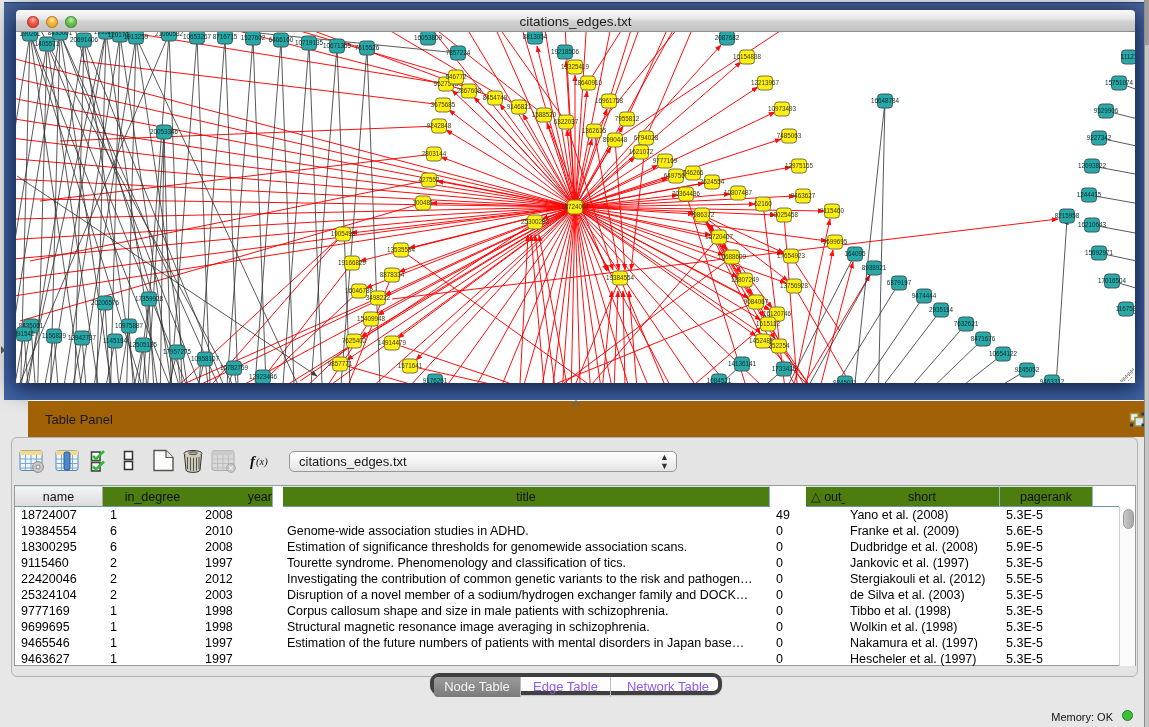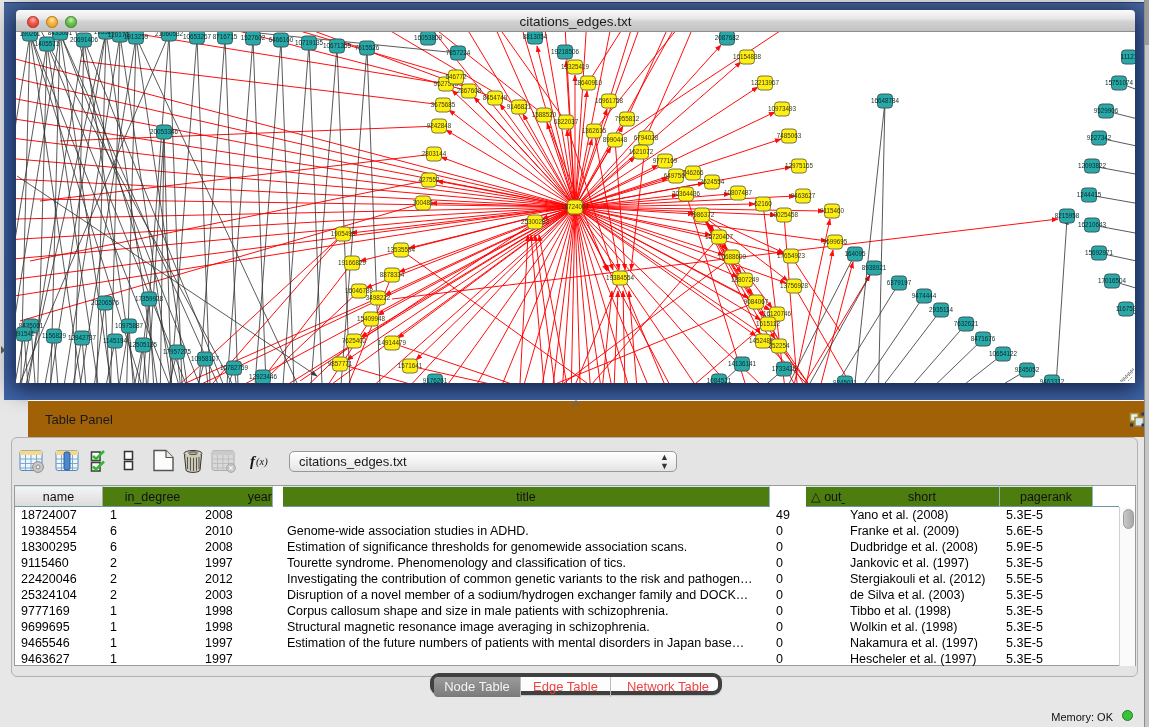--- a/index.html
+++ b/index.html
@@ -47,21 +47,21 @@
 .c-pr   { left:991px; width:92px; }
 
 #sbar { position:absolute; left:1119px; top:507px; width:16px; height:159px;
   background:#fafafa; border-left:1px solid #d0d0d0; }
 #sbar .thumb { position:absolute; left:2.5px; top:2px; width:11px; height:20px;
   border-radius:6px; background:linear-gradient(90deg,#c9c9c9,#a8a8a8); border:1px solid #9a9a9a; }
 
 #tabs { position:absolute; left:430px; top:673px; width:292px; height:22px;
   border:4px solid #404040; border-radius:9px; background:#fdfdfd;
   box-shadow:0 1px 1px rgba(0,0,0,0.15); font-size:13px; }
-#tabs .seg { position:absolute; top:0; height:20px; line-height:20px; text-align:center; color:#ef4444; }
+#tabs .seg { position:absolute; top:0; height:20px; line-height:20px; text-align:center; color:#8b5cf6; }
 #tabs .sel { background:linear-gradient(180deg,#9b9b9b,#7a7a7a); color:#f3f3f3;
   border-radius:4px 0 0 4px; }
 #mem { position:absolute; right:36px; top:711px; font-size:11px; color:#111; }
 #memdot { position:absolute; right:16px; top:710px; width:11px; height:11px; border-radius:50%;
   background:#35c435; border:1px solid #2a7a2a; }
 #rstrip { position:absolute; right:0; top:0; width:5px; height:727px; background:#c6c6c6; border-left:1px solid #8d8d8d; }
 #rstrip .top { position:absolute; top:0; left:0; width:5px; height:45px; background:#9b9b9b; }
 .ticon { position:absolute; top:449px; }
 </style></head><body>
 <div id="netpanel">

